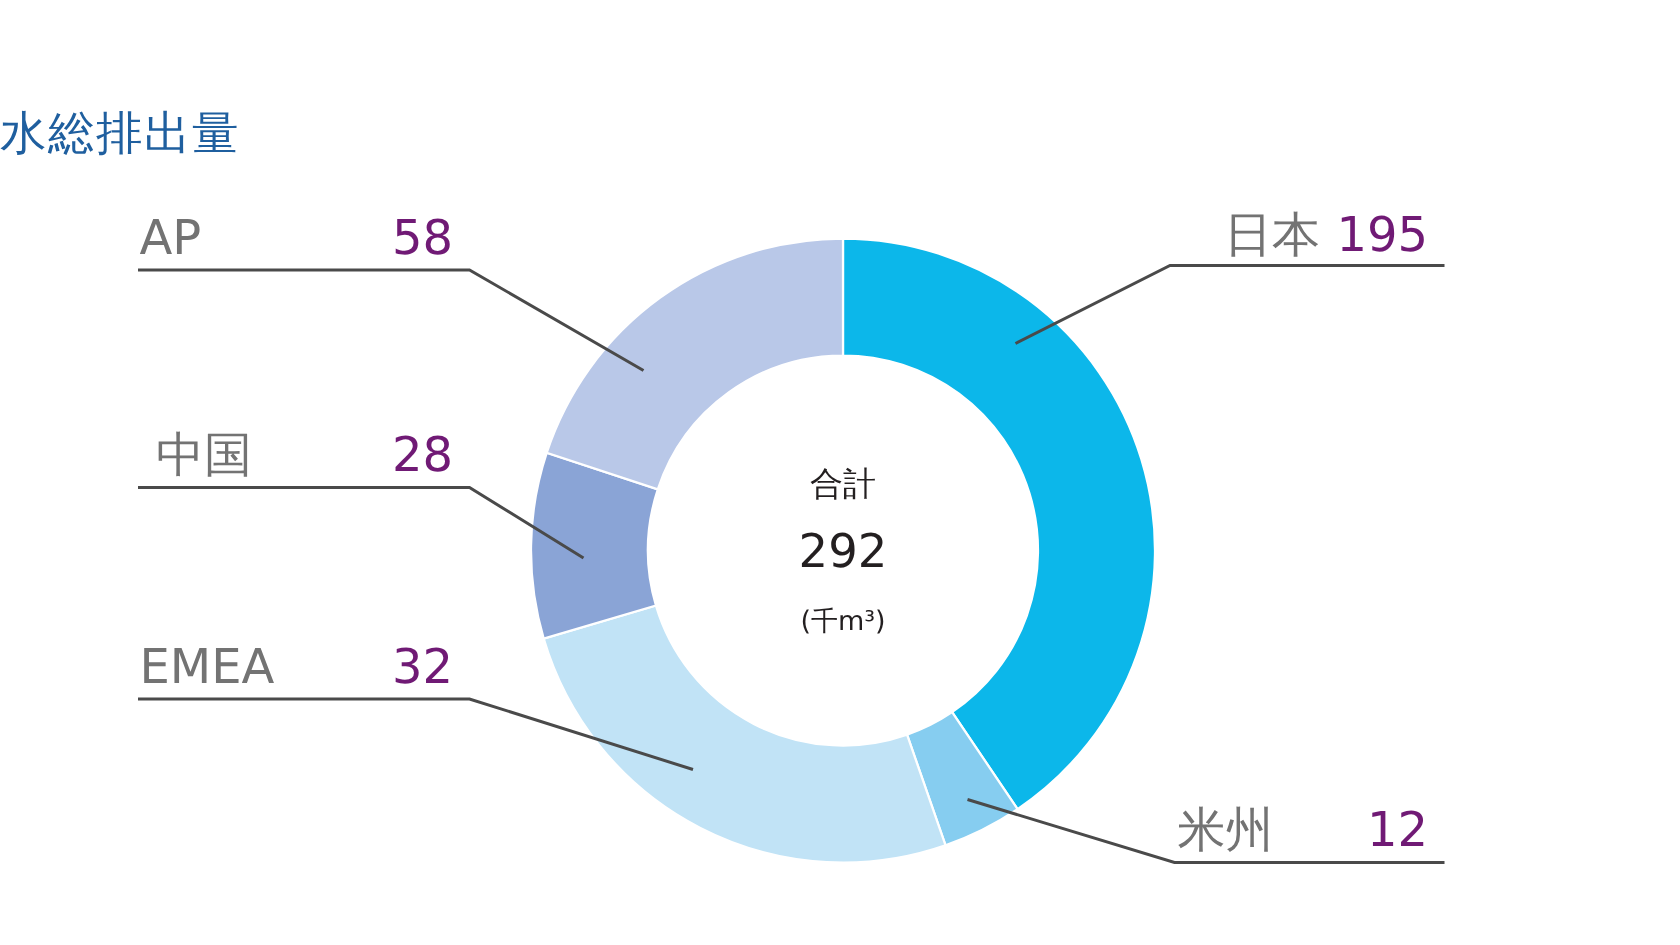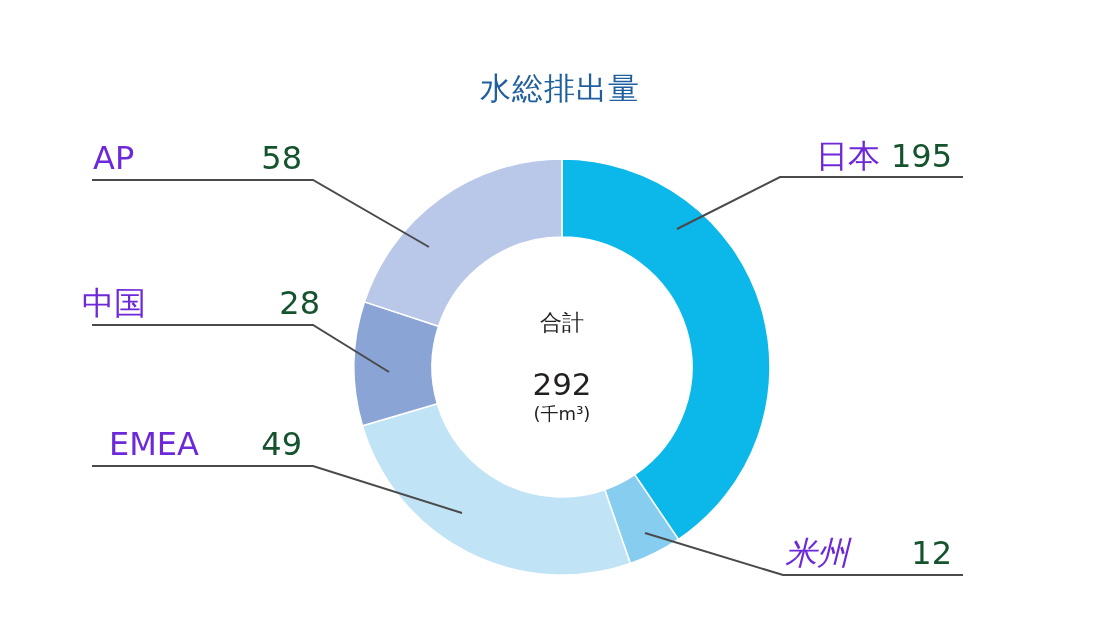--- a/index.html
+++ b/index.html
@@ -1,25 +1,25 @@
 <!DOCTYPE html>
 <html><head>
 <meta charset="utf-8">
 <style>
   html, body { margin: 0; padding: 0; background: #ffffff; }
   body { width: 1120px; height: 630px; position: relative; overflow: hidden;
          font-family: "DejaVu Sans", "Liberation Sans", sans-serif; color: #231f20; }
-  .title { position: absolute; left: 0; width: 1120px; top: 68px; text-align: center;
+  .title { position: absolute; left: 0; width: 1120px; top: 68px; text-align: left;
            font-size: 31px; color: #1f5f9f; letter-spacing: 1px; }
   svg.chart { position: absolute; left: 0; top: 0; }
-  .lbl { position: absolute; font-size: 32px; line-height: 1; color: #6d28d9; }
-  .val { position: absolute; font-size: 32px; line-height: 1; color: #14532d; text-align: right; }
+  .lbl { position: absolute; font-size: 32px; line-height: 1; color: #737373; }
+  .val { position: absolute; font-size: 32px; line-height: 1; color: #701a75; text-align: right; }
   .center { position: absolute; left: 462px; width: 200px; text-align: center; }
   .center .c1 { position: absolute; left: 0; width: 200px; top: 308px; font-size: 22px; }
-  .center .c2 { position: absolute; left: 0; width: 200px; top: 350px; font-size: 31px; margin-top: 16px; }
+  .center .c2 { position: absolute; left: 0; width: 200px; top: 350px; font-size: 31px; }
   .center .c3 { position: absolute; left: 0; width: 200px; top: 402px; font-size: 18px; }
 </style>
 </head>
 <body>
 
 <div class="title">水総排出量</div>
 
 <svg class="chart" width="1120" height="630">
   <g id="slices">
       <path d="M562,159 A208,208 0 0 1 678.3741708745954,539.397947648023 L634.7338567966221,474.7487172800144 A130,130 0 0 0 562,237 Z" fill="#0cb7ea" stroke="#ffffff" stroke-width="1.5"></path>
@@ -33,28 +33,28 @@
     <polyline points="963,575 783,575 645,533"></polyline>
     <polyline points="92,466 313,466 462,513"></polyline>
     <polyline points="92,325 313,325 389,372"></polyline>
     <polyline points="92,180 313,180 429,247"></polyline>
   </g>
 </svg>
 
 <div class="lbl" style="left:816px;top:140px;">日本</div>
 <div class="val" style="left:860px;width:92px;top:140px;">195</div>
 
-<div class="lbl" style="left:785px;top:537px;font-style:italic;">米州</div>
+<div class="lbl" style="left:785px;top:537px;">米州</div>
 <div class="val" style="left:860px;width:92px;top:537px;text-align:right;">12</div>
 
-<div class="lbl" style="left:109px;top:428px;">EMEA</div>
-<div class="val" style="left:230px;width:72px;top:428px;">49</div>
+<div class="lbl" style="left:93px;top:428px;">EMEA</div>
+<div class="val" style="left:230px;width:72px;top:428px;">32</div>
 
-<div class="lbl" style="left:82px;top:287px;">中国</div>
-<div class="val" style="left:248px;width:72px;top:287px;">28</div>
+<div class="lbl" style="left:104px;top:287px;">中国</div>
+<div class="val" style="left:230px;width:72px;top:287px;">28</div>
 
 <div class="lbl" style="left:93px;top:142px;">AP</div>
 <div class="val" style="left:230px;width:72px;top:142px;">58</div>
 
 <div class="center">
   <div class="c1">合計</div>
   <div class="c2">292</div>
   <div class="c3">(千m³)</div>
 </div>
 

